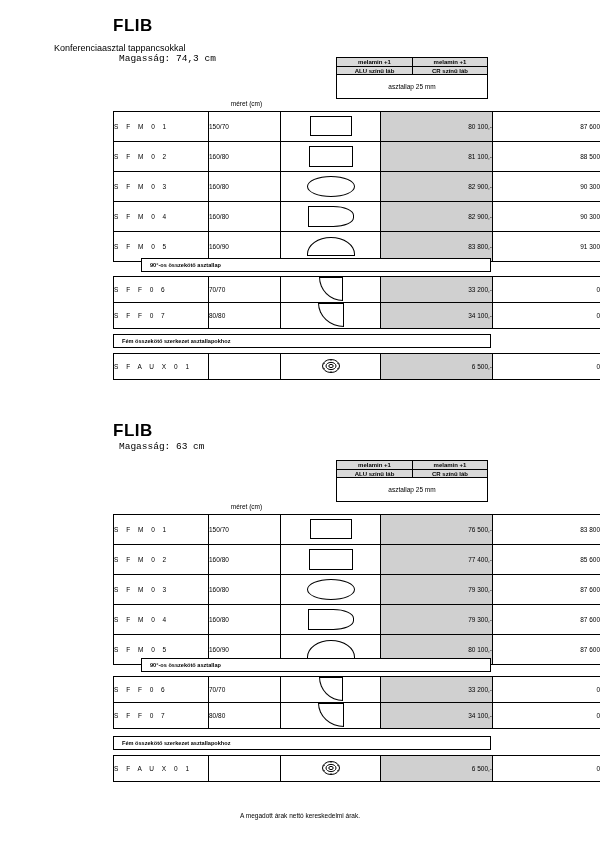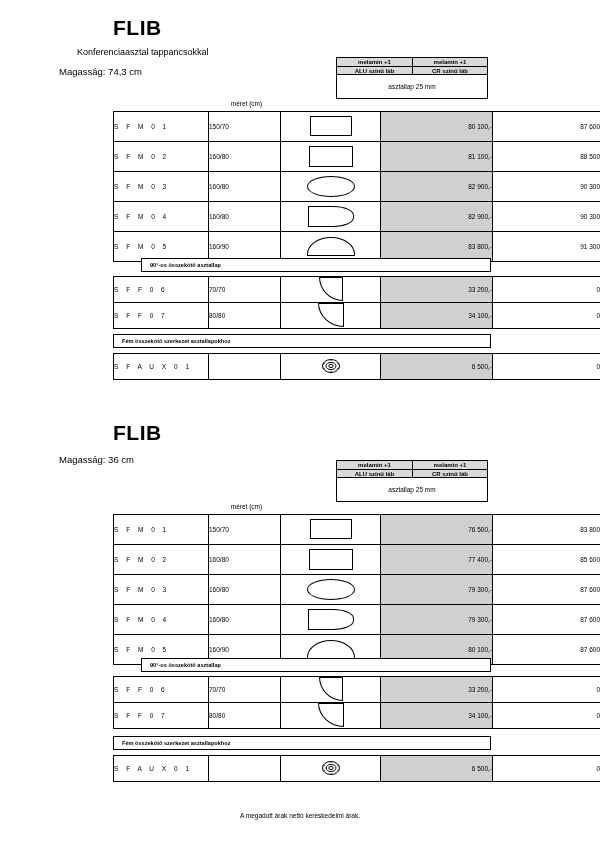--- a/index.html
+++ b/index.html
@@ -12,29 +12,29 @@
     overflow:hidden;
   }
   .page{position:relative;width:600px;height:848px;}
 
   
   .section{position:absolute;left:0;width:600px;}
   #sec1{top:0;}
   #sec2{top:400px;}
 
   .brand{
-    font-size:21px;font-weight:bold;letter-spacing:.5px;
+    font-size:17px;font-weight:bold;letter-spacing:.5px;
     margin:0 0 0 0;
     padding-left:113px;
   }
   .subtitle{
-    font-size:9px;padding-left:77px;margin-top:7px;
+    font-size:9px;padding-left:54px;margin-top:7px;
   }
   .height-line{
-    font-size:9.5px;padding-left:59px;margin-top:9px;
+    font-size:9.5px;padding-left:119px;font-family:Liberation Mono, monospace;
   }
 
   
   .hdr-wrap{position:absolute;}
   .hdr-box{
     border:1.2px solid #000;
     box-sizing:border-box;
   }
   .hdr-top{display:flex;}
   .hdr-cell{
@@ -226,21 +226,21 @@
         <td class="c-p1">6 500,-</td>
         <td class="c-p2">0,-</td>
       </tr>
     </tbody>
       </table>
   </div>
 
   <div class="section" id="sec2">
 
     <div class="brand" style="padding-top:21px;">FLIB</div>
-    <div class="height-line">Magasság: 36 cm</div>
+    <div class="height-line">Magasság: 63 cm</div>
 
     <div class="hdr-wrap" style="left:461px;top:60px;width:152px;">
       <div class="hdr-box" style="width:152px;margin-left:-125px;">
         <div class="hdr-top">
           <div class="hdr-cell">
             <div>melamin +1</div>
             <div class="l2">ALU színű láb</div>
           </div>
           <div class="hdr-cell sep">
             <div>melamin +1</div>

